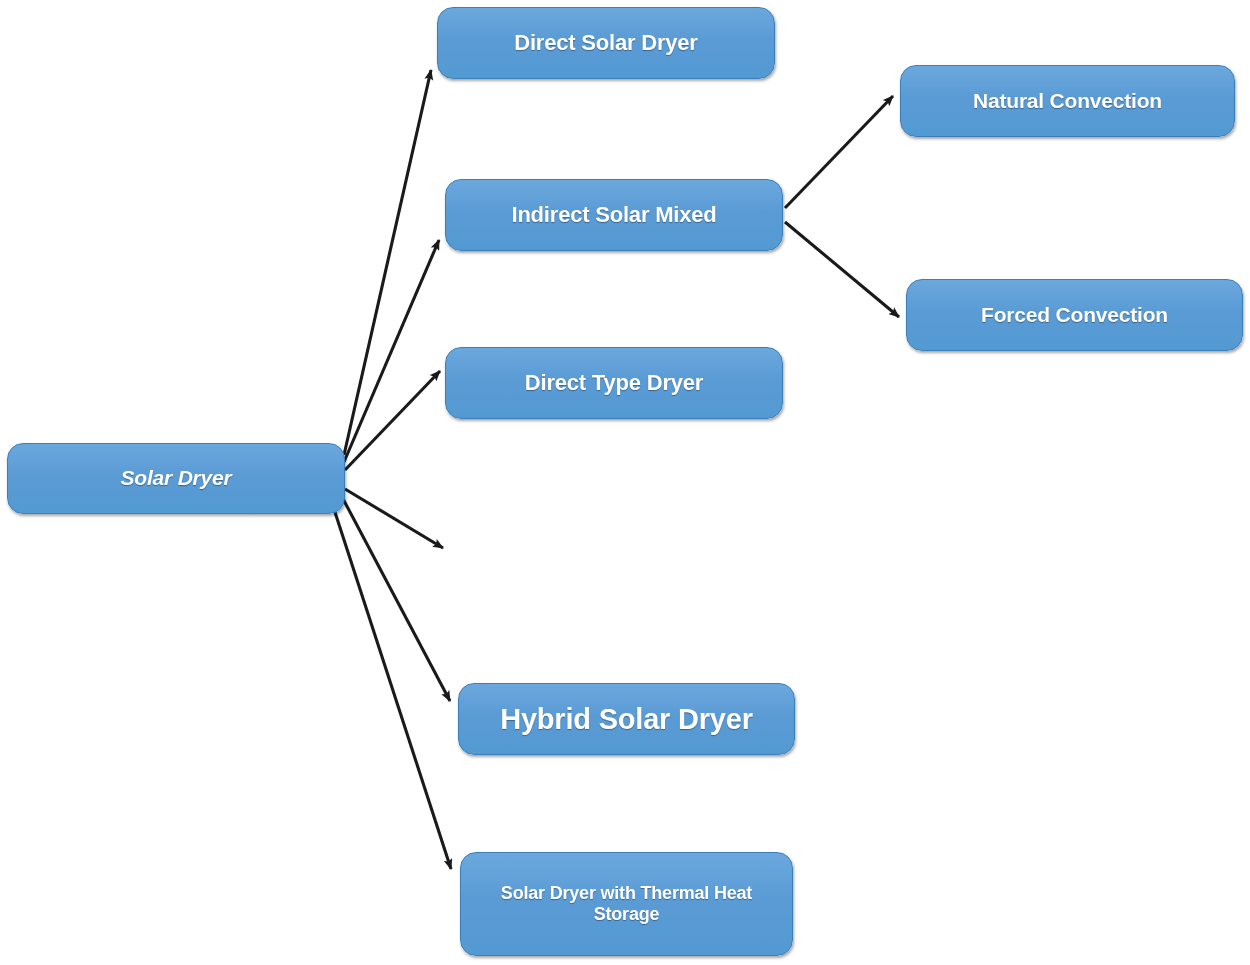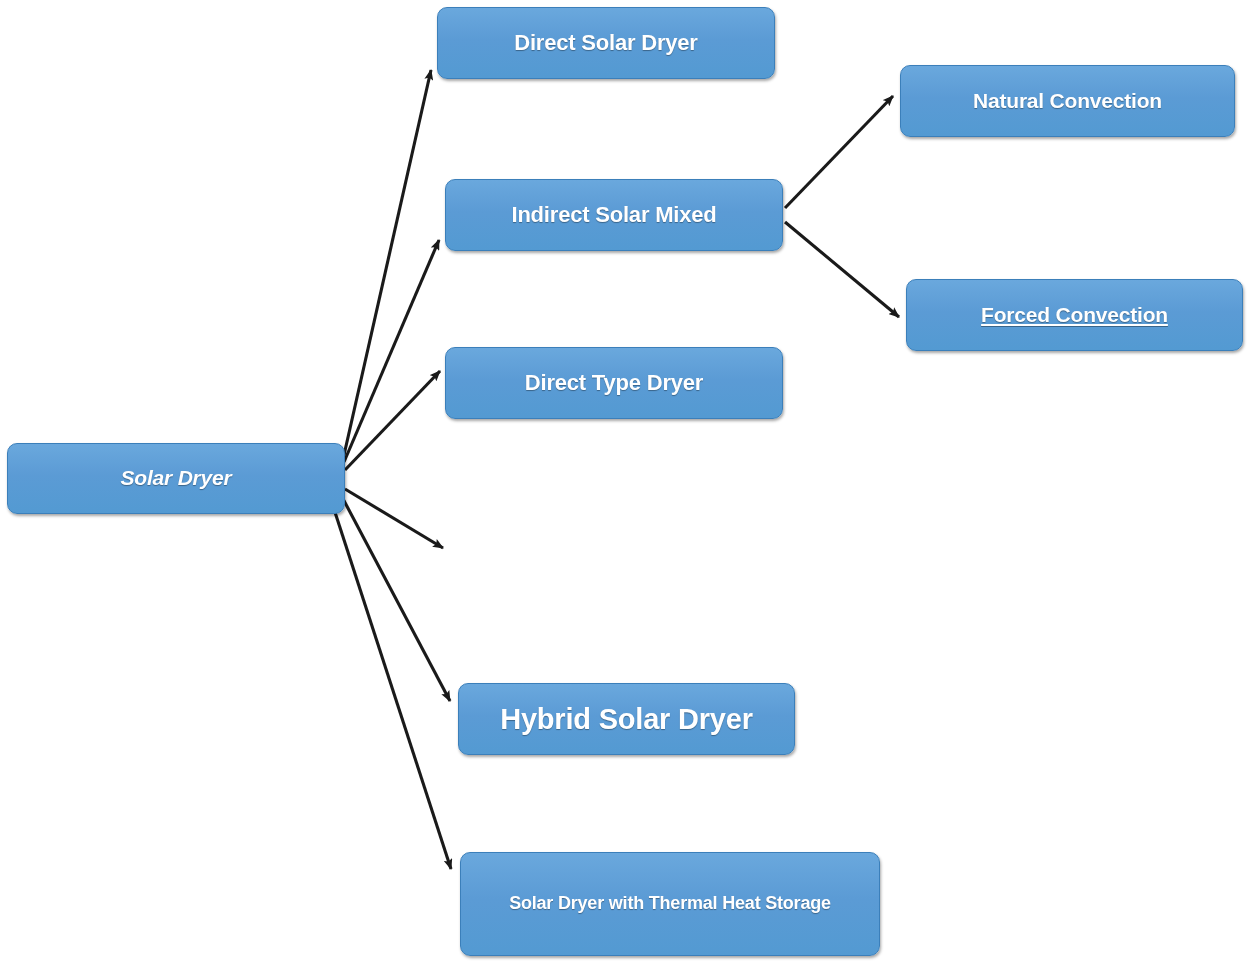--- a/index.html
+++ b/index.html
@@ -22,21 +22,21 @@
     width: 1250px;
     height: 965px;
   }
   .node {
     position: absolute;
     box-sizing: border-box;
     display: flex;
     align-items: center;
     justify-content: center;
     text-align: center;
-    border-radius: 10px;
+    border-radius: 16px;
     border: 1px solid #3b7fba;
     background: linear-gradient(180deg, #6aa8dd 0%, #5b9bd5 45%, #539ad2 100%);
     box-shadow: 1px 2px 3px rgba(0,0,0,0.35);
     color: #ffffff;
     font-weight: bold;
     letter-spacing: -0.2px;
     text-shadow: 0 1px 1px rgba(0,0,0,0.35);
     line-height: 1.18;
     padding: 2px 10px;
     z-index: 2;
@@ -85,25 +85,25 @@
 
   <div class="node" style="left:445px; top:347px; width:338px; height:72px; font-size:22px;">
     <span class="node-label">Direct Type Dryer</span>
   </div>
 
 
   <div class="node" style="left:458px; top:683px; width:337px; height:72px; font-size:29px;">
     <span class="node-label">Hybrid Solar Dryer</span>
   </div>
 
-  <div class="node" style="left:460px; top:852px; width:420px; height:104px; font-size:18px; padding:2px 36px;">
+  <div class="node" style="left:460px; top:852px; width:333px; height:104px; font-size:18px; padding:2px 36px;">
     <span class="node-label">Solar Dryer with Thermal Heat Storage</span>
   </div>
 
   <div class="node" style="left:900px; top:65px; width:335px; height:72px; font-size:21px;">
     <span class="node-label">Natural Convection</span>
   </div>
 
-  <div class="node" style="left:906px; top:279px; width:337px; height:72px; font-size:21px;text-decoration:underline;">
+  <div class="node" style="left:906px; top:279px; width:337px; height:72px; font-size:21px;">
     <span class="node-label">Forced Convection</span>
   </div>
 
 </div>
 
 </body></html>

